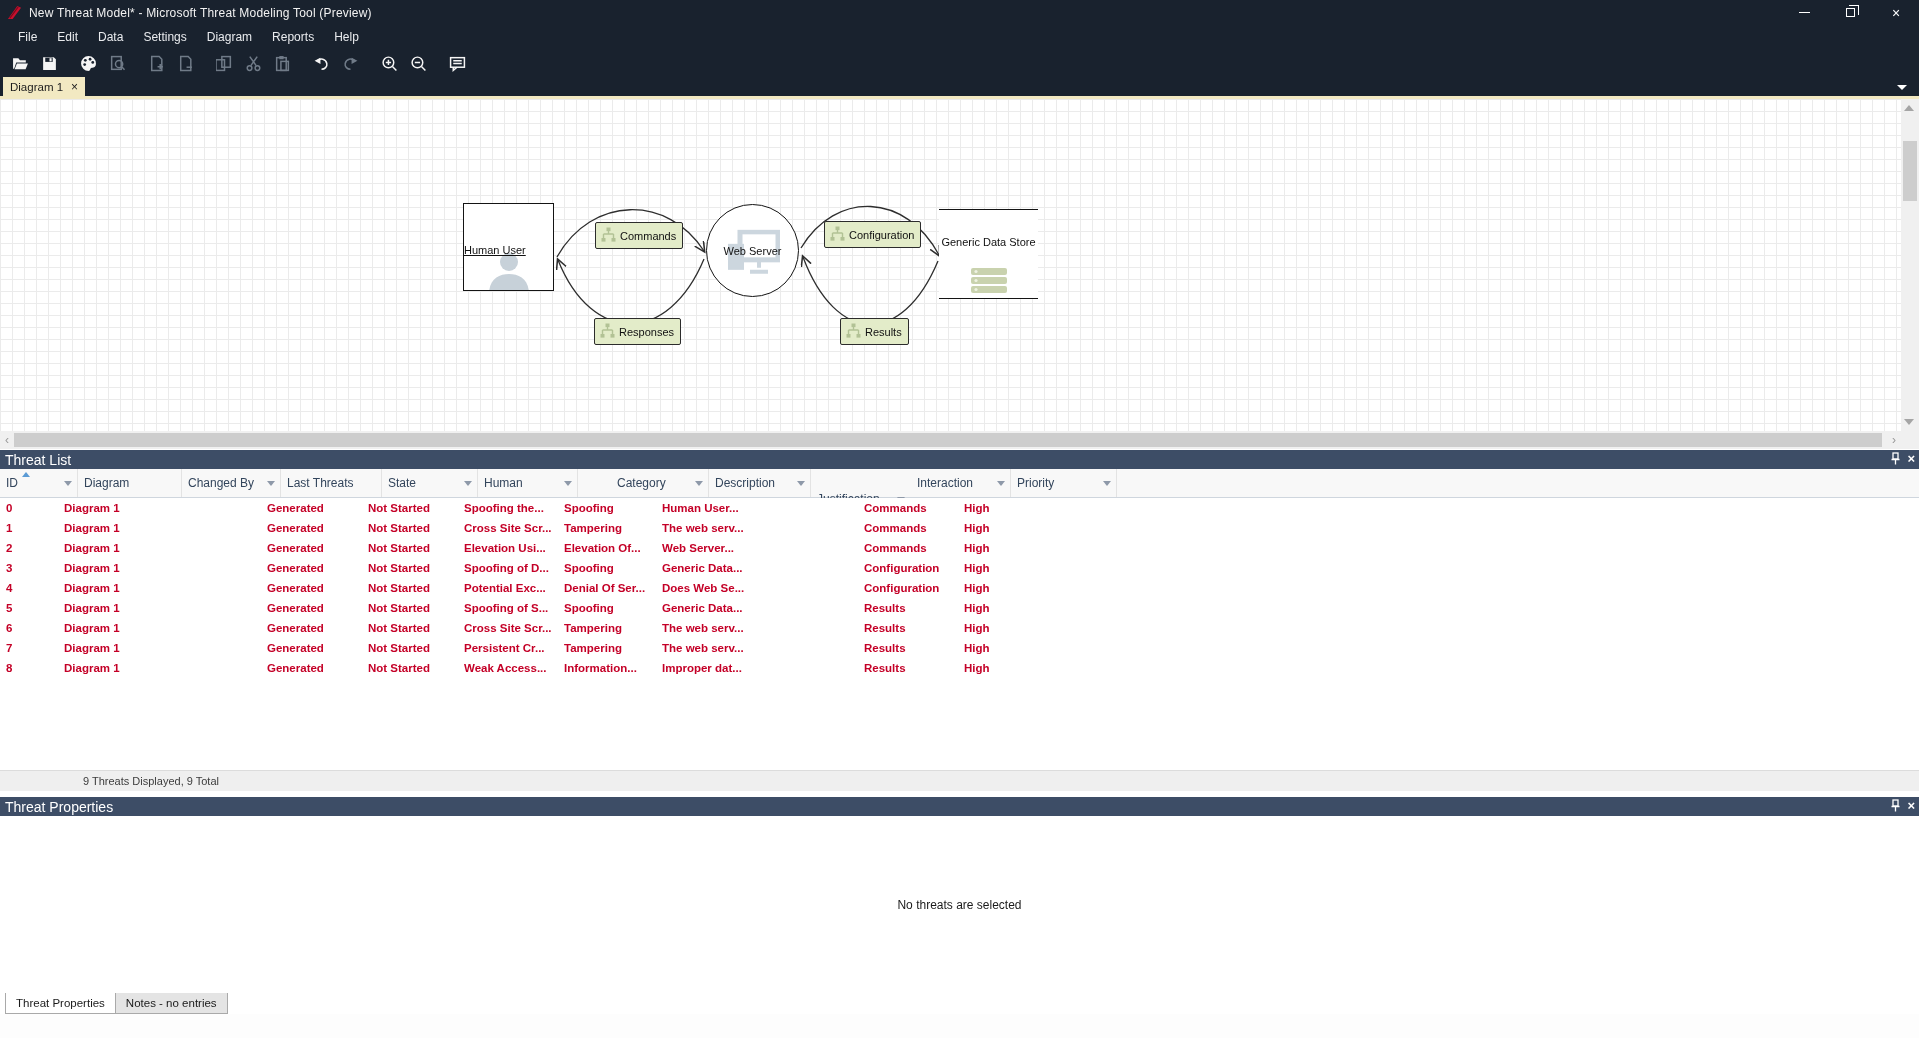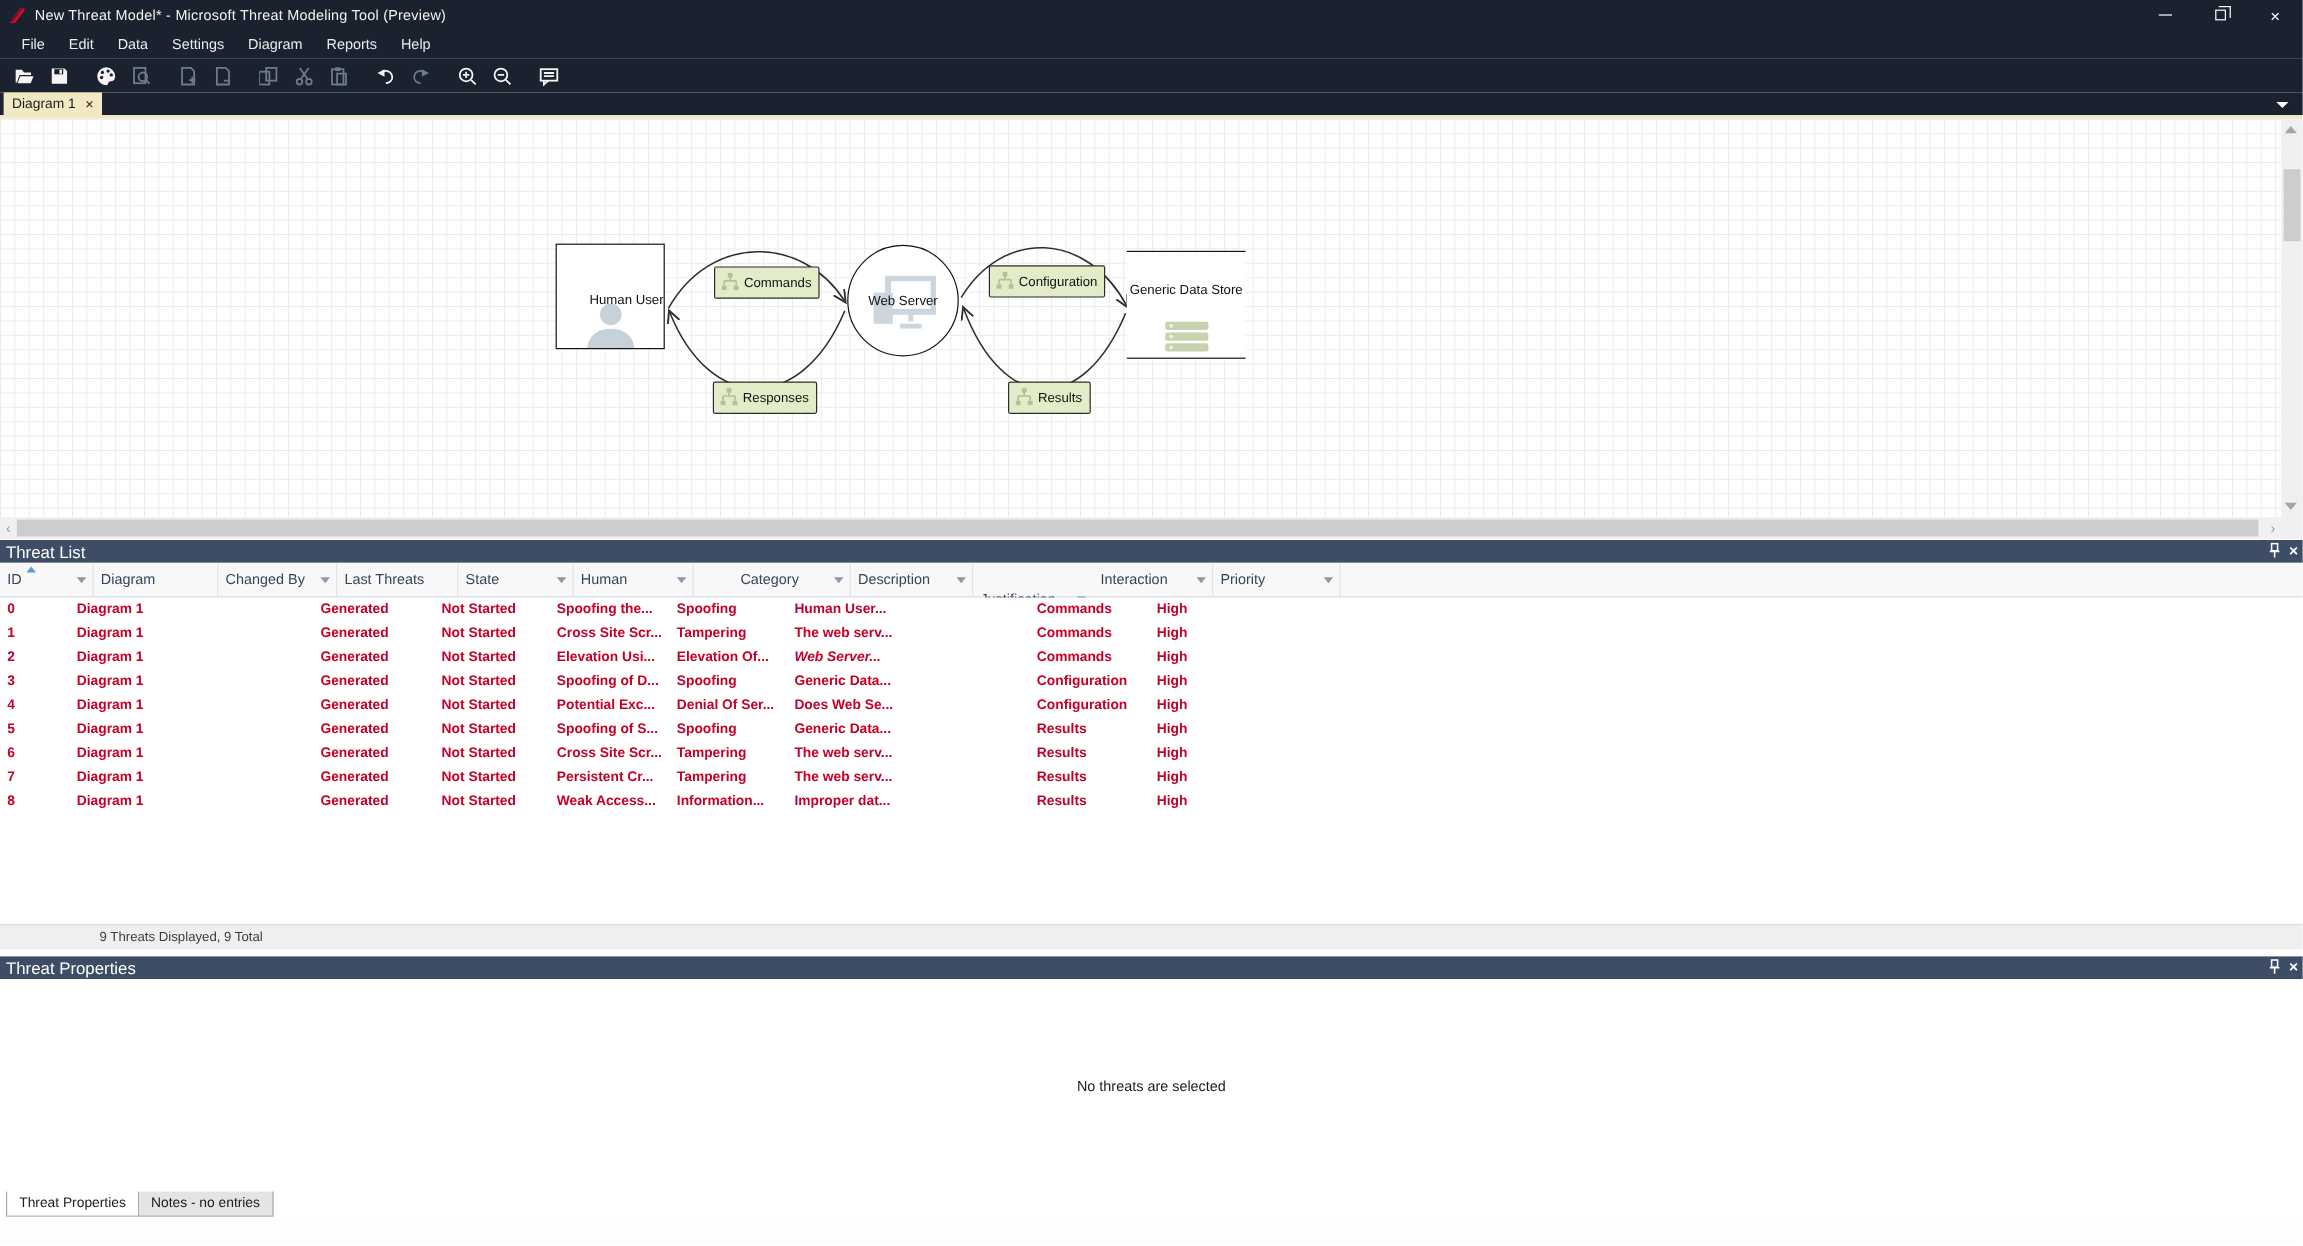--- a/index.html
+++ b/index.html
@@ -39,21 +39,21 @@
   .canvas-topline { position:absolute; left:0; top:96px; width:100%; height:3px; background:#f2e9c2; }
 
   
   .canvas { position:absolute; left:0; top:99px; width:1901px; height:332px; background:#fff;
     background-image:linear-gradient(#ebebeb 1px, transparent 1px), linear-gradient(90deg, #ebebeb 1px, transparent 1px);
     background-size:12px 12px; overflow:hidden; }
   .flows-svg { position:absolute; left:0; top:0; width:100%; height:100%; }
 
   .node { position:absolute; font-size:11px; color:#111; }
   .ee-box { left:463px; top:104px; width:91px; height:88px; border:1.5px solid #141414; background:#fff; overflow:hidden; }
-  .ee-box .node-label { position:absolute; width:100%; text-align:right; top:40px; }
+  .ee-box .node-label { position:absolute; width:100%; text-align:left; top:40px;text-decoration:underline; }
   .person-svg { position:absolute; left:50%; bottom:-4px; transform:translateX(-50%); width:52px; height:44px; }
   .proc-circle { left:706px; top:105px; width:93px; height:93px; border:1.4px solid #141414; border-radius:50%; background:#fff; }
   .proc-circle .node-label { position:absolute; width:100%; text-align:center; top:40px; }
   .server-svg { position:absolute; left:50%; top:50%; transform:translate(-50%,-46%); width:54px; height:46px; }
   .store-box { left:939px; top:110px; width:99px; height:90px; border-top:1.5px solid #141414; border-bottom:1.5px solid #141414; background:#fff; }
   .store-box .node-label { position:absolute; width:100%; text-align:center; top:26px; line-height:13px; }
   .store-svg { position:absolute; left:50%; bottom:4px; transform:translateX(-50%); width:40px; height:26px; }
 
   .flow-label { position:absolute; display:flex; align-items:center; background:#e3ecc9; border:1px solid #2c2c2c; border-radius:2px; font-size:11px; color:#111; padding:0 6px 0 4px; height:27px; }
   .flow-icon { width:17px; height:17px; margin-right:3px; opacity:.55; }
@@ -421,21 +421,21 @@
         <div class="td" style="width: 106px;">High</div>
       </div>
       <div class="tr">
         <div class="td" style="width: 58px;">2</div>
         <div class="td" style="width: 104px;">Diagram 1</div>
         <div class="td" style="width: 99px;"></div>
         <div class="td" style="width: 101px;">Generated</div>
         <div class="td" style="width: 96px;">Not Started</div>
         <div class="td" style="width: 100px;">Elevation Usi...</div>
         <div class="td" style="width: 98px;">Elevation Of...</div>
-        <div class="td" style="width: 102px; font-style: italic;">Web Server...</div>
+        <div class="td" style="width: 102px;">Web Server...</div>
         <div class="td" style="width: 100px;"></div>
         <div class="td" style="width: 100px;">Commands</div>
         <div class="td" style="width: 106px;">High</div>
       </div>
       <div class="tr">
         <div class="td" style="width: 58px;">3</div>
         <div class="td" style="width: 104px;">Diagram 1</div>
         <div class="td" style="width: 99px;"></div>
         <div class="td" style="width: 101px;">Generated</div>
         <div class="td" style="width: 96px;">Not Started</div>

